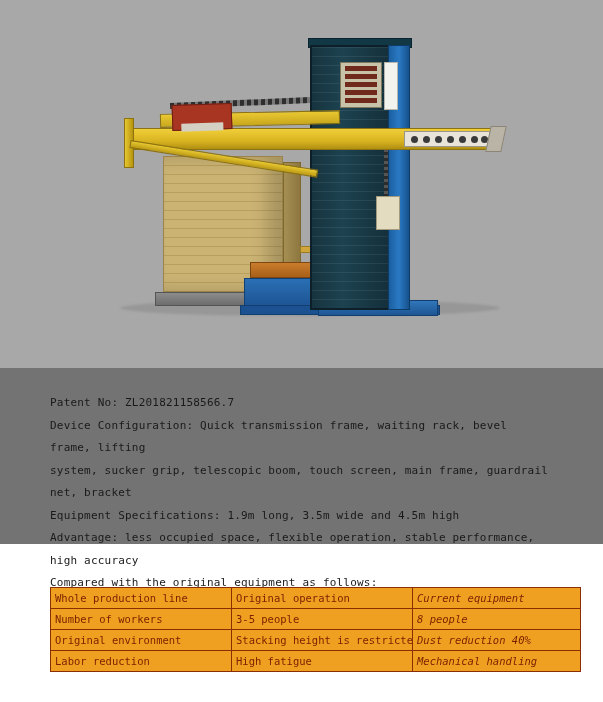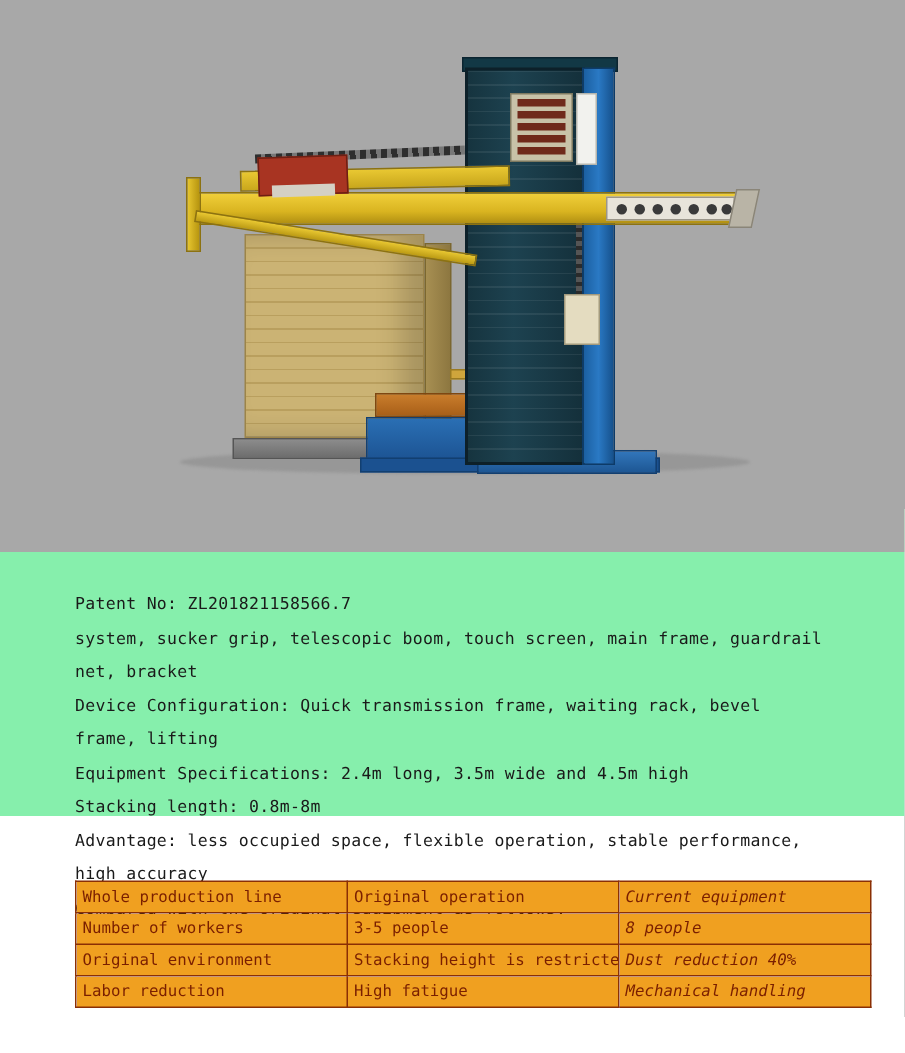--- a/index.html
+++ b/index.html
@@ -10,21 +10,21 @@
     width: 603px;
     height: 702px;
     background: #ffffff;
     font-family: "DejaVu Sans Mono", monospace;
     overflow: hidden;
   }
   .page {
     position: relative;
     width: 603px;
     height: 544px;
-    background: #86efac;
+    background: #737373;
   }
 
   
   .photo {
     position: absolute;
     left: 0;
     top: 0;
     width: 603px;
     height: 368px;
     background: #a8a8a8;
@@ -416,24 +416,23 @@
       <div class="boom-chain"></div>
       <div class="gripper"></div>
       <div class="arm-left"></div>
       <div class="diag"></div>
     </div>
   </div>
 
   <div class="content">
     <div class="lines">
       <div class="line">Patent No: ZL201821158566.7</div>
+      <div class="line">Device Configuration: Quick transmission frame, waiting rack, bevel frame, lifting</div>
       <div class="line">system, sucker grip, telescopic boom, touch screen, main frame, guardrail net, bracket</div>
-      <div class="line">Device Configuration: Quick transmission frame, waiting rack, bevel frame, lifting</div>
-      <div class="line">Equipment Specifications: 2.4m long, 3.5m wide and 4.5m high</div>
-      <div class="line">Stacking length: 0.8m-8m</div>
+      <div class="line">Equipment Specifications: 1.9m long, 3.5m wide and 4.5m high</div>
       <div class="line">Advantage: less occupied space, flexible operation, stable performance, high accuracy</div>
       <div class="line">Compared with the original equipment as follows:</div>
     </div>
 
     <table class="cmp">
       <tbody>
         <tr>
           <td class="c0">Whole production line</td>
           <td class="c1">Original operation</td>
           <td class="c2">Current equipment</td>

